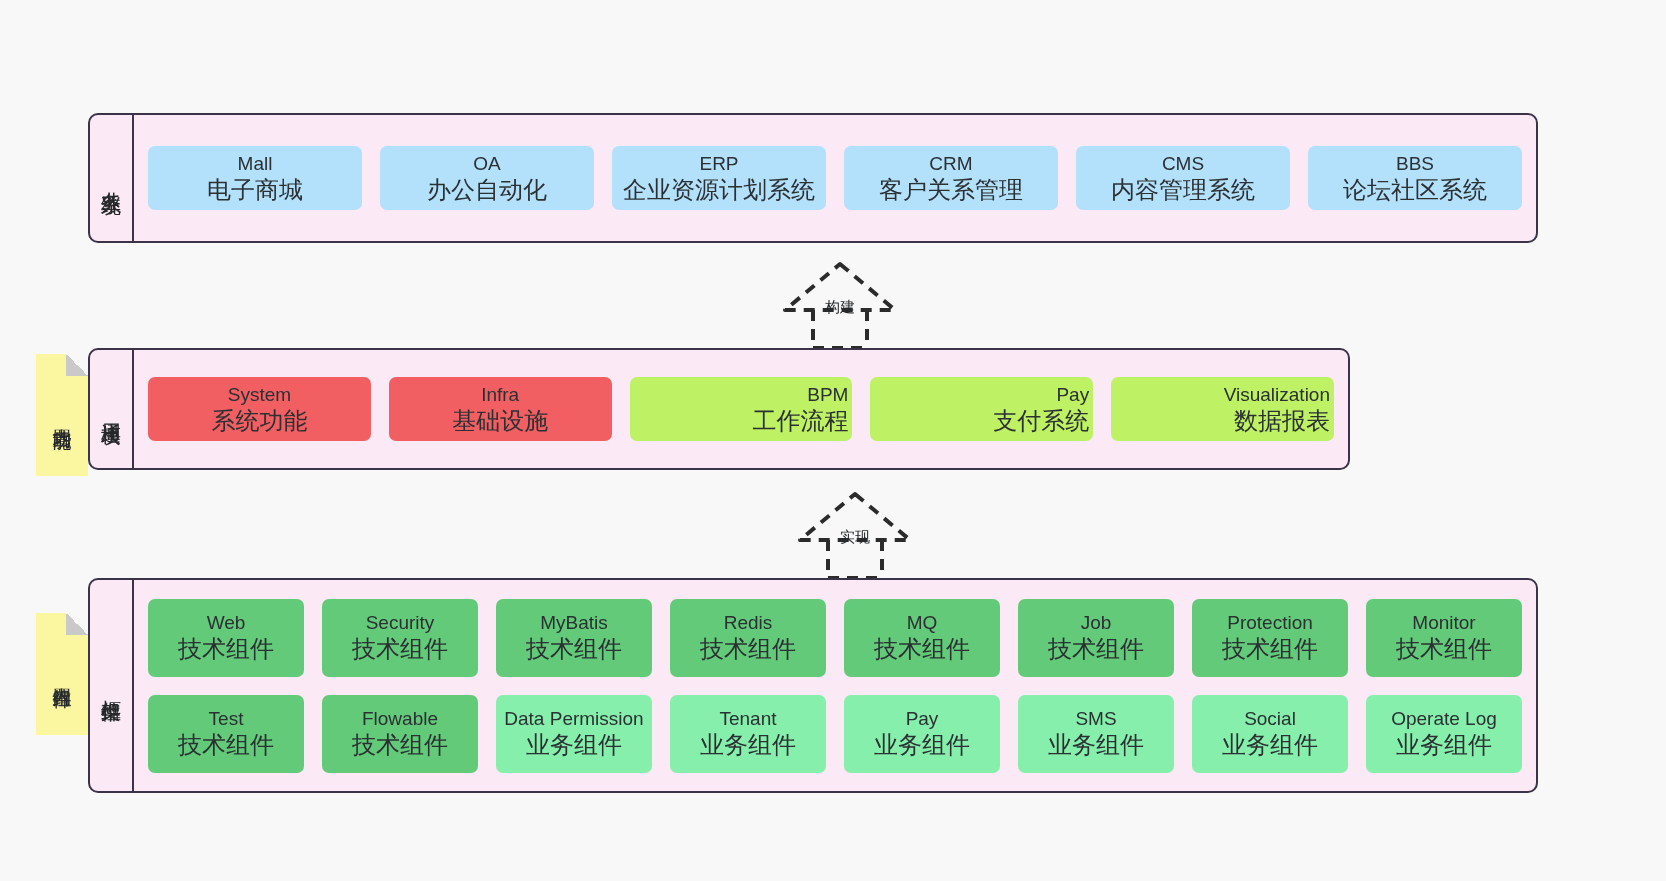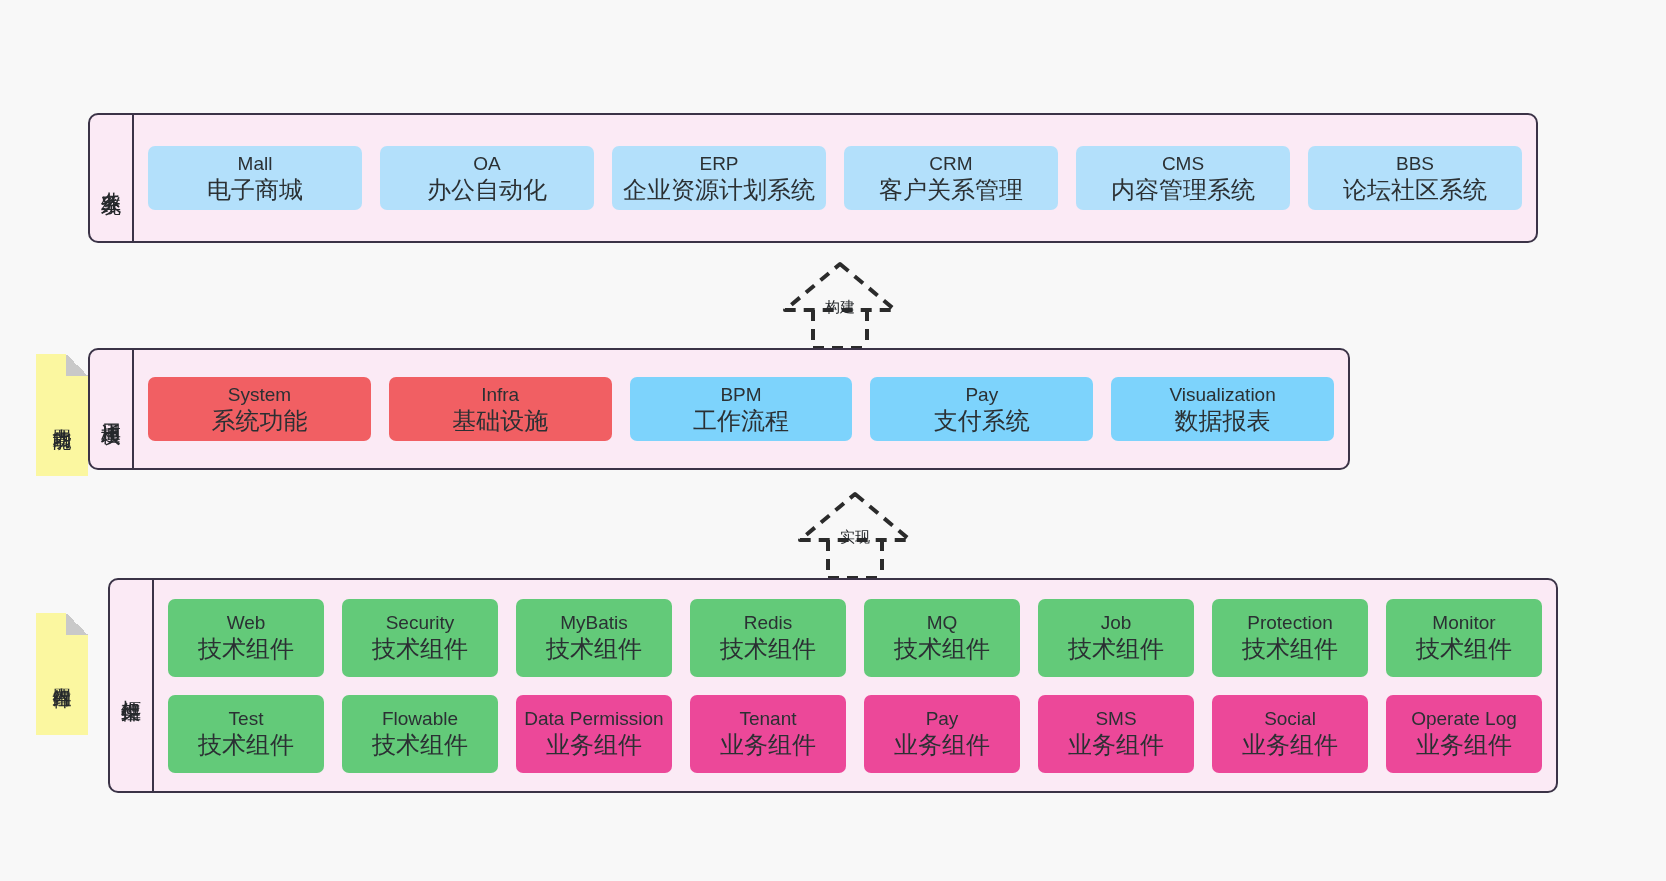--- a/index.html
+++ b/index.html
@@ -74,23 +74,23 @@
     padding: 6px 4px;
     user-select: none;
   }
 
   .card .c-title { font-size: 19px; }
   .card .c-sub   { font-size: 24px; }
 
   
   .c-blue      { background: #b3e0fb; }
   .c-red       { background: #f15f63; }
-  .c-pink      { background: #7dd3fc; }
+  .c-pink      { background: #bef264; align-items: flex-end; }
   .c-green     { background: #63ca79; }
-  .c-lightgrn  { background: #ec4899; }
+  .c-lightgrn  { background: #86efac; }
 
   
   .note {
     position: absolute;
     background: #fbf7a0;
     color: #25282b;
     font-size: 19px;
     line-height: 1.16;
     letter-spacing: 1px;
     display: flex;
@@ -217,21 +217,21 @@
       <path d="M58,52 L58,92 M112,52 L112,92 M58,90 L112,90" fill="none" stroke="#2b2b2b" stroke-width="4" stroke-dasharray="11 8"></path>
     </svg>
     <span class="arrow-label">实现</span>
   </div>
 
   <div class="note" id="note-builtin-component" style="left:36px; top:613px; width:52px; height:122px;">
     <span class="fold"></span>
     <span>内置组件</span>
   </div>
 
-  <div class="layer" id="layer-framework-component" style="left:88px; top:578px; width:1450px; height:215px;margin-left:20px;">
+  <div class="layer" id="layer-framework-component" style="left:88px; top:578px; width:1450px; height:215px;">
     <div class="layer-title">框架组件</div>
     <div class="layer-body">
 
       <div class="card-row" style="height:78px;">
         <div class="card c-green">
           <span class="c-title">Web</span>
           <span class="c-sub">技术组件</span>
         </div>
         <div class="card c-green">
           <span class="c-title">Security</span>

